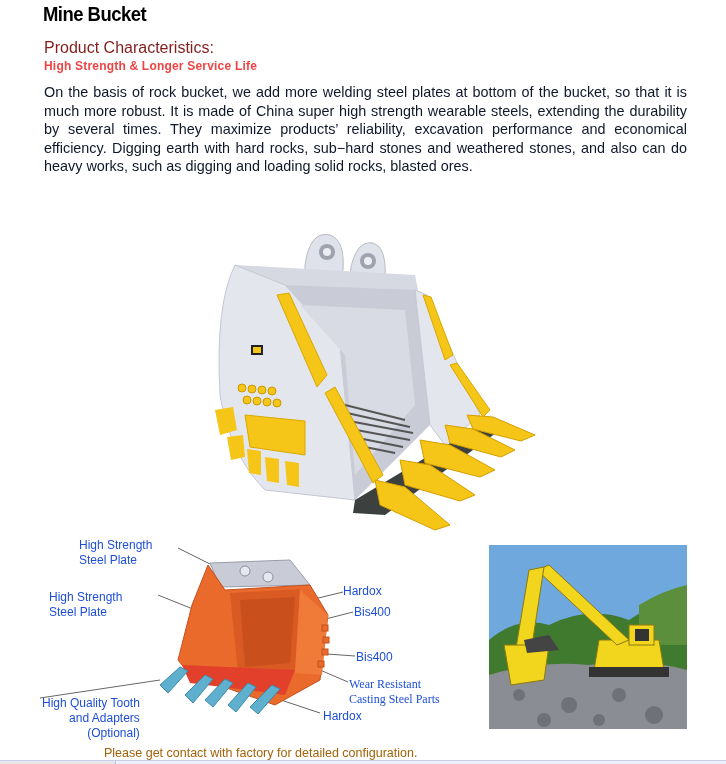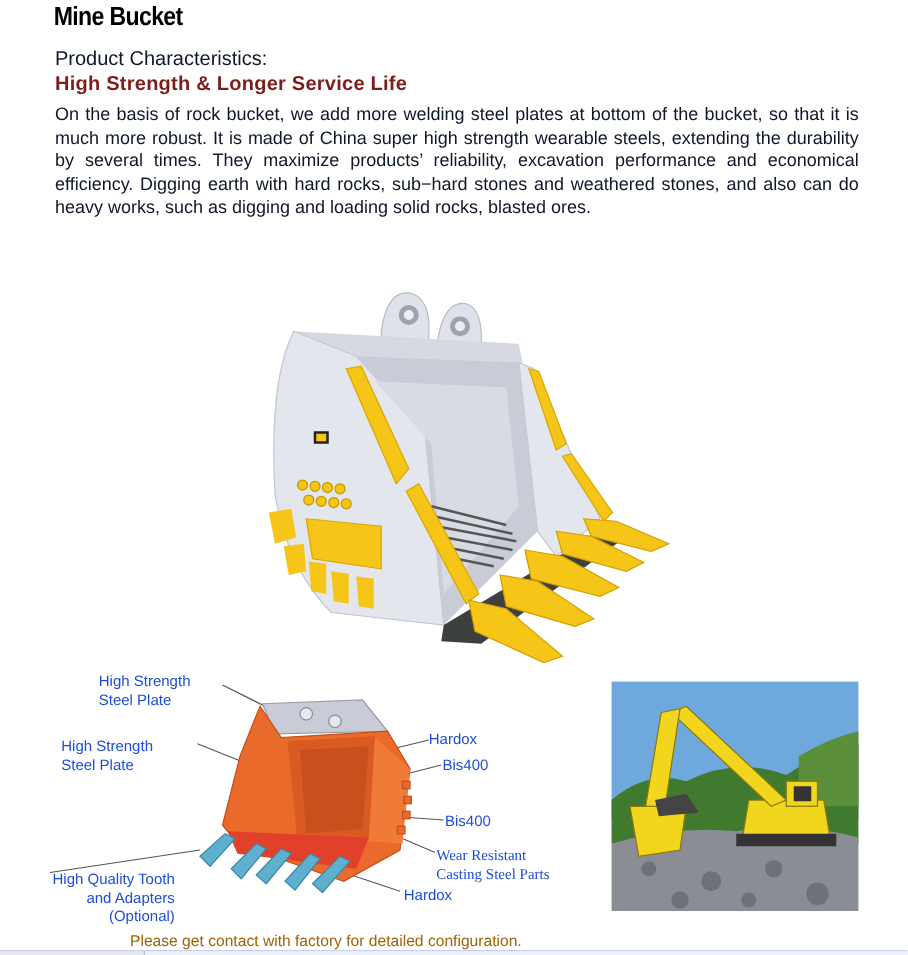--- a/index.html
+++ b/index.html
@@ -1,19 +1,19 @@
 <!DOCTYPE html>
 <html><head>
 <meta charset="utf-8">
 <style>
   html, body { margin:0; padding:0; background:#ffffff; }
   body { width:726px; height:764px; position:relative; overflow:hidden; font-family:"Liberation Sans", sans-serif; color:#1a1a1a; }
   .title { position:absolute; left:43px; top:2px; font-family:"Liberation Sans", sans-serif; font-weight:bold; font-size:21px; letter-spacing:-0.6px; transform:scaleX(0.88); transform-origin:left top; color:#000; }
-  .subtitle { position:absolute; left:44px; top:39px; font-size:16px; color:#0f172a; }
-  .heading { position:absolute; left:44px; top:59px; font-size:16px; font-weight:bold; color:#7f1d1d; letter-spacing:0.2px; }
+  .subtitle { position:absolute; left:44px; top:39px; font-size:16px; color:#7f1d1d; }
+  .heading { position:absolute; left:44px; top:59px; font-size:12px; font-weight:bold; color:#ef4444; letter-spacing:0.2px; }
   .body-text { position:absolute; left:44px; top:83px; width:643px; font-size:14.4px; line-height:18.6px; text-align:justify; color:#0f172a; }
   .main-image { position:absolute; left:205px; top:225px; width:340px; height:310px; }
   .diagram { position:absolute; left:150px; top:555px; width:190px; height:160px; }
   .label { position:absolute; font-size:12px; line-height:15px; color:#1d4ed8; white-space:nowrap; }
   .excavator-photo { position:absolute; left:489px; top:545px; width:198px; height:184px; overflow:hidden; }
   .footer-note { position:absolute; left:104px; top:746px; font-size:12.5px; color:#a16207; }
   .bottom-bar { position:absolute; left:0; top:760px; width:726px; height:4px; background:#e8e8ec; border-top:1px solid #c9cfe8; }
   .bottom-bar .seg { position:absolute; top:0; left:115px; width:611px; height:4px; background:#eef0fb; border-left:1px solid #b8bfdc; }
   svg { display:block; }
 </style>

